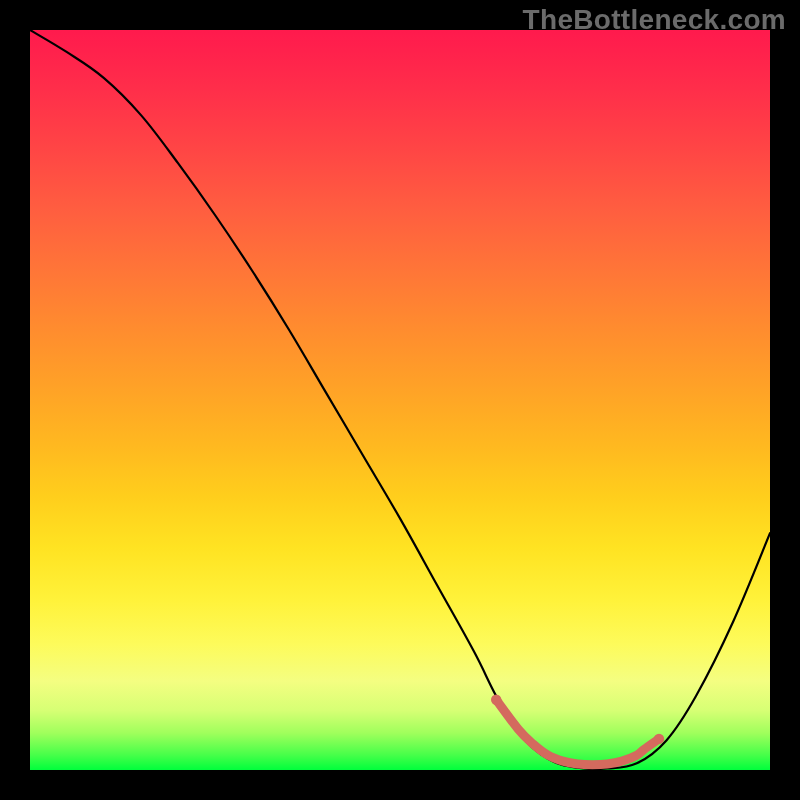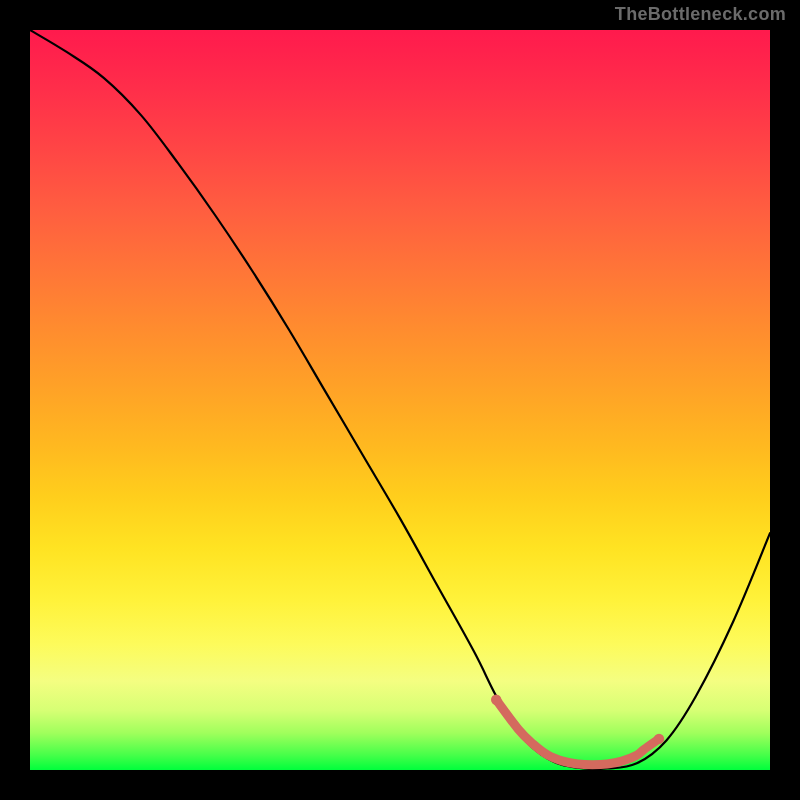--- a/index.html
+++ b/index.html
@@ -14,21 +14,21 @@
     position: relative;
     width: 800px;
     height: 800px;
     background: #000;
   }
   .watermark {
     position: absolute;
     top: 4px;
     right: 14px;
     font-family: Arial, Helvetica, sans-serif;
-    font-size: 18px;
+    font-size: 28px;
     font-weight: 600;
     color: #6b6b6b;
     letter-spacing: 0.3px;
     z-index: 5;
   }
   .plot {
     position: absolute;
     left: 30px;
     top: 30px;
     width: 740px;

